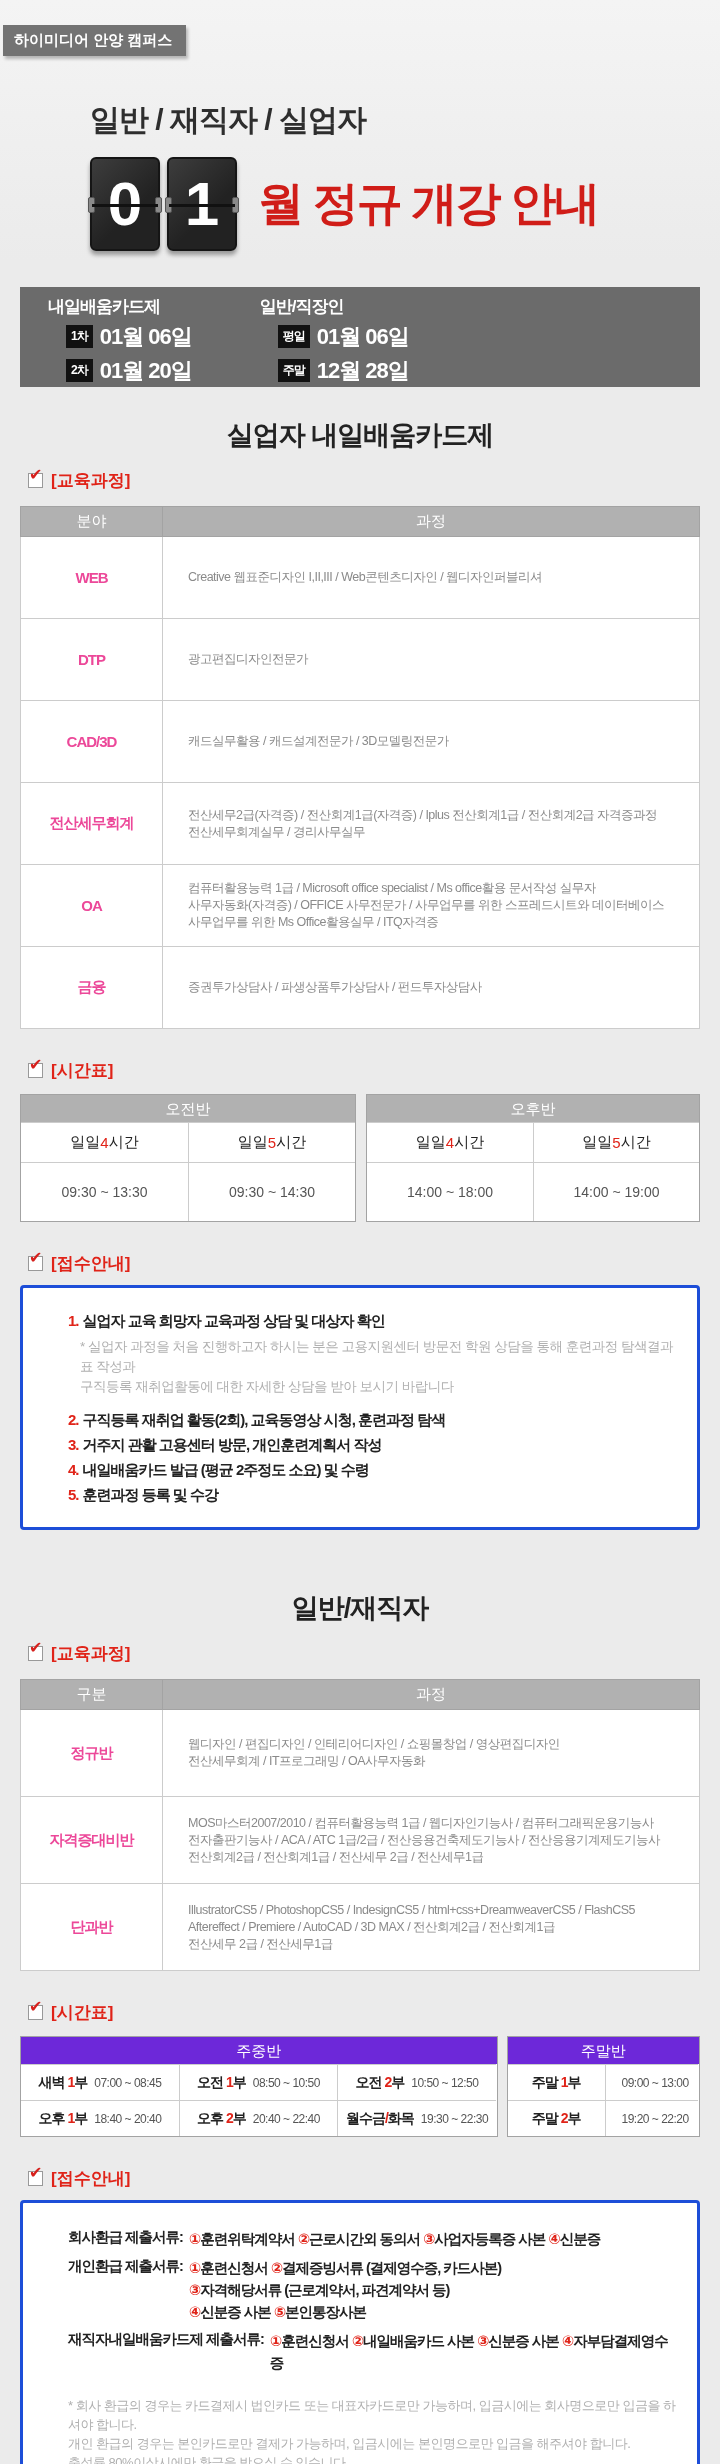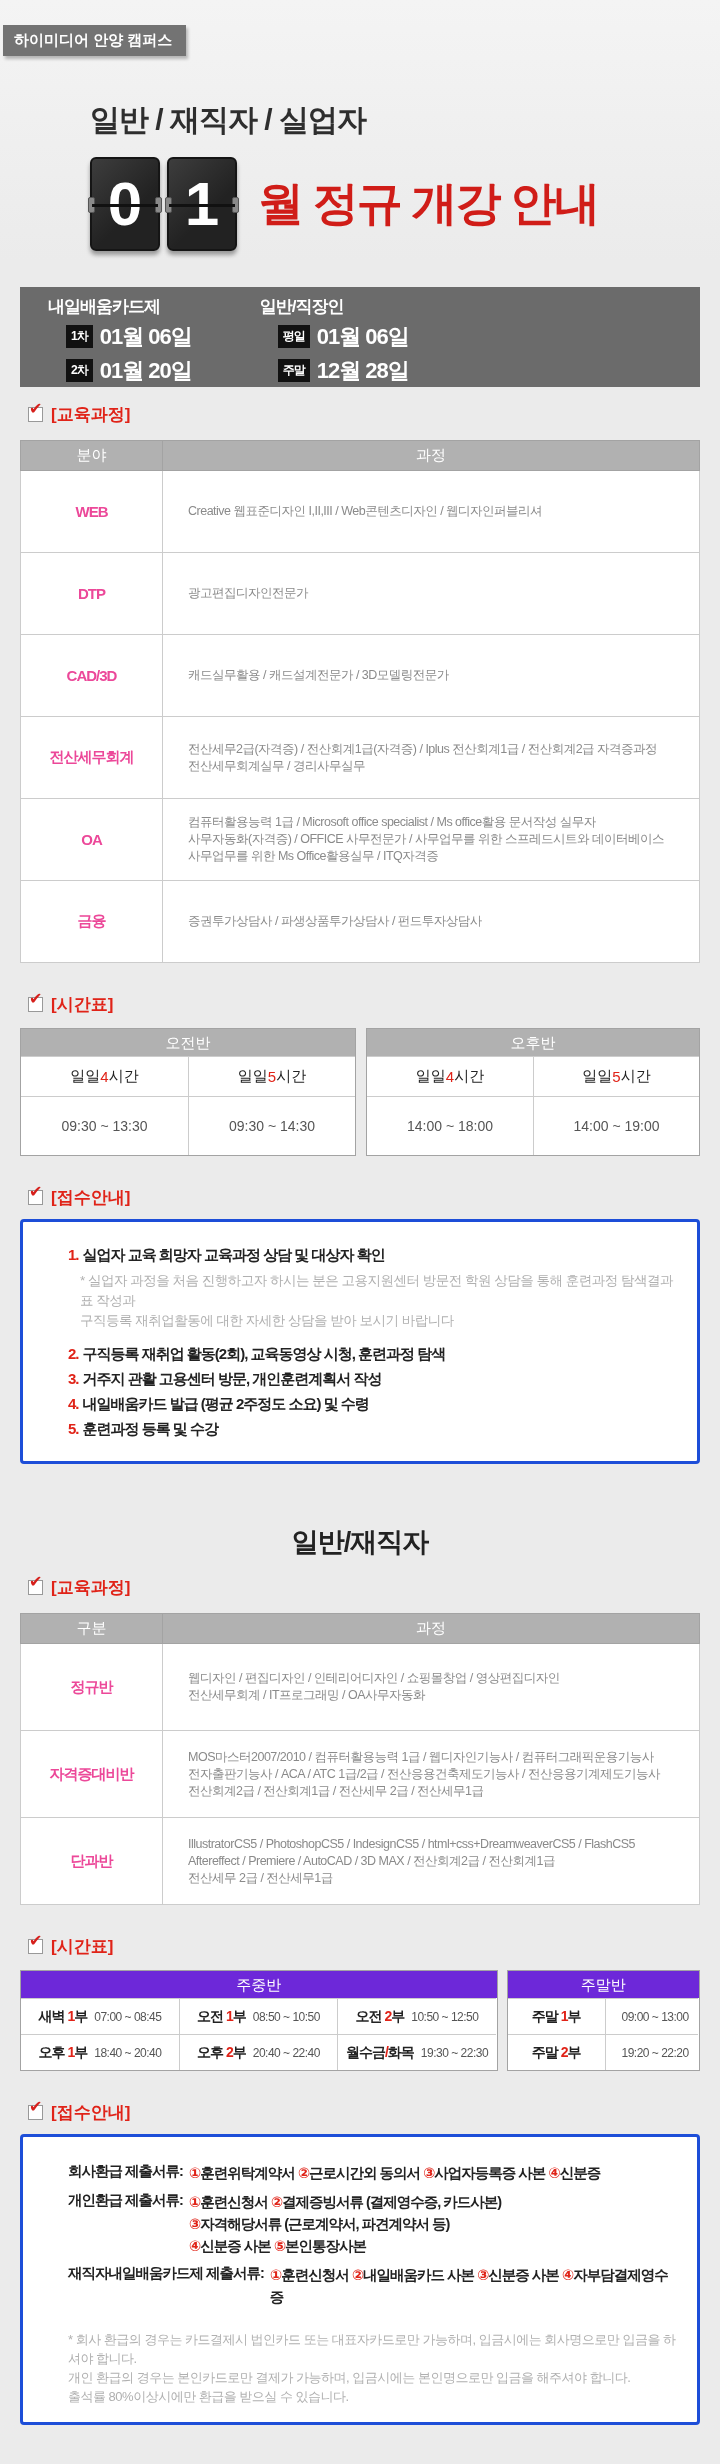--- a/index.html
+++ b/index.html
@@ -141,20 +141,21 @@
         </div>
         <div class="srow">
           <span class="badge">주말</span>
           <span class="sdate">12월 28일</span>
         </div>
       </div>
     </div>
   </div>
 
   
+  <div class="sec-title mt30">실업자 내일배움카드제</div>
 
   <div class="seclabel red mt16">
     <span class="cb">
         <span class="tick">✔</span>
       </span>
     <span class="lt">[교육과정]</span>
   </div>
 
   <table class="curr">
     <tbody>

